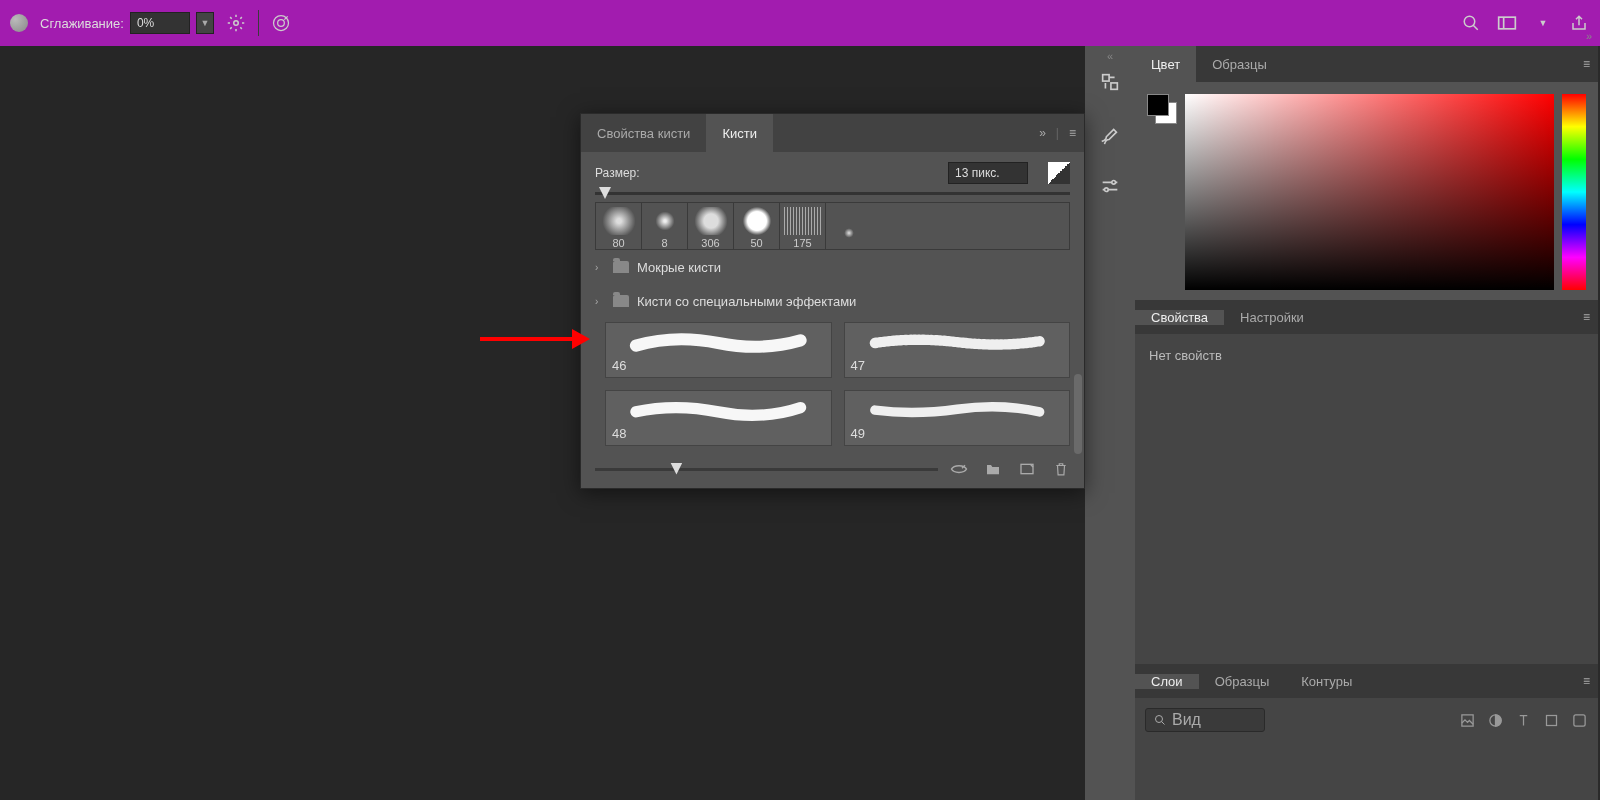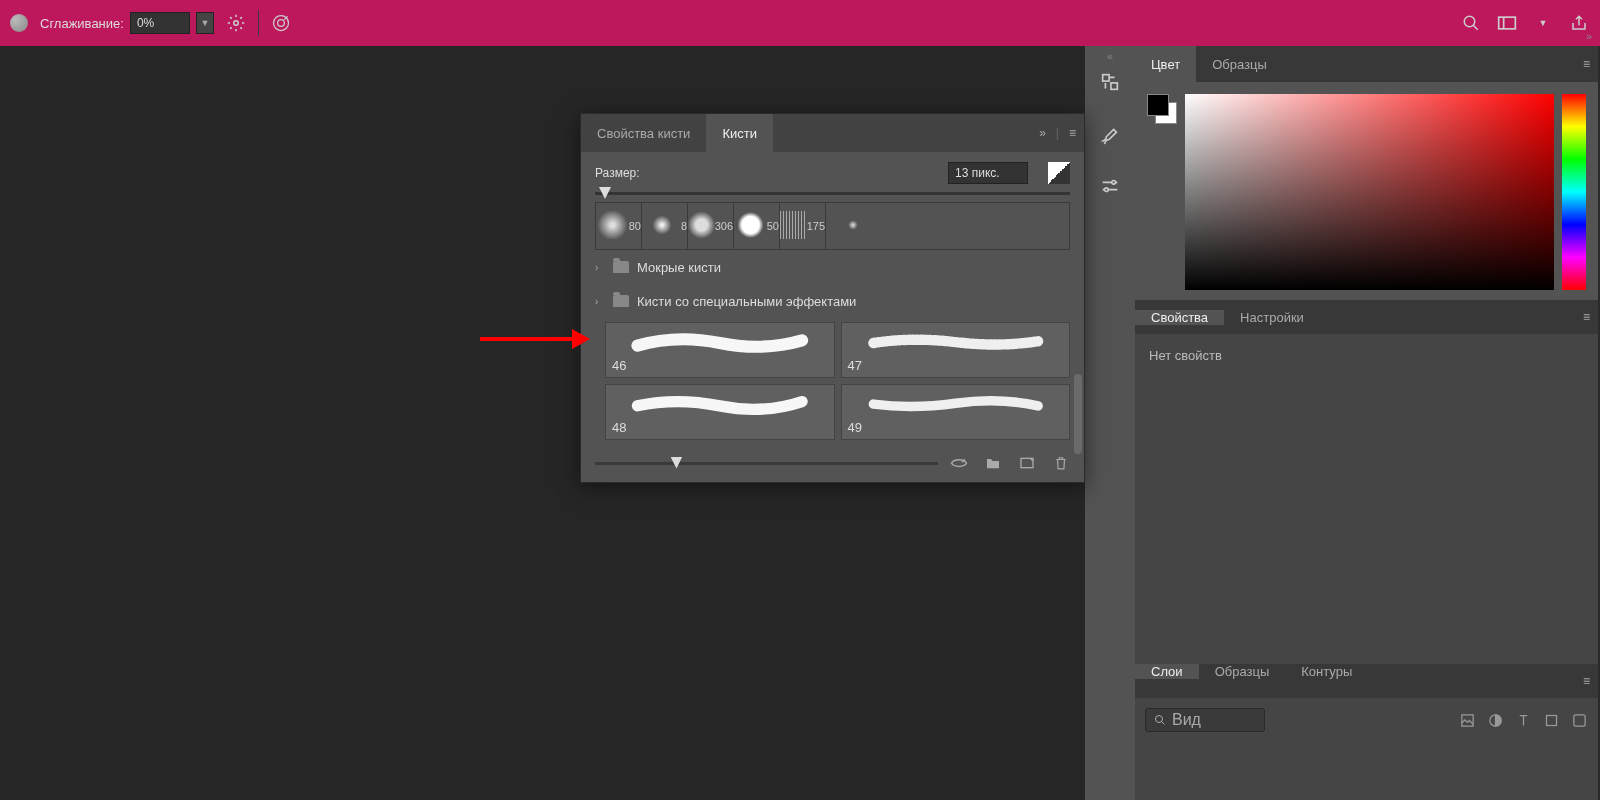--- a/index.html
+++ b/index.html
@@ -1,17 +1,17 @@
 <!DOCTYPE html>
 <html><head>
 <meta charset="utf-8">
 <style>
 *{margin:0;padding:0;box-sizing:border-box;font-family:Arial,sans-serif;-webkit-font-smoothing:antialiased}
 body{background:#2a2a2a;width:1600px;height:800px;overflow:hidden;color:#ccc;font-size:12px;position:relative}
-.topbar{height:46px;background:#be185d;display:flex;align-items:center;padding:0 10px;justify-content:space-between}
+.topbar{height:46px;background:#a21caf;display:flex;align-items:center;padding:0 10px;justify-content:space-between}
 .topbar-left{display:flex;align-items:center;gap:12px}
 .brush-ico-tb{width:18px;height:18px;background:radial-gradient(circle at 30% 30%,#bbb,#888);border-radius:50%}
 .smooth-wrap{display:flex;align-items:center;gap:6px}
 .smooth-wrap label{color:#ddd;font-size:13px}
 .smooth-input{background:#333;border:1px solid #222;color:#ddd;width:60px;height:22px;padding:2px 6px;font-size:12px}
 .dd-arrow{width:18px;height:22px;background:#444;border:1px solid #222;display:flex;align-items:center;justify-content:center;color:#aaa;font-size:9px}
 .gear-ico,.target-ico{width:20px;height:20px;display:flex;align-items:center;justify-content:center;color:#ccc}
 .topbar-right{display:flex;align-items:center;gap:14px}
 .tb-icon{width:22px;height:20px;color:#ccc;display:flex;align-items:center;justify-content:center}
 .canvas{position:absolute;top:46px;left:0;width:1085px;height:754px;background:#262626}
@@ -25,51 +25,51 @@
 .tab.active{background:#535353;color:#eee}
 .panel-menu{position:absolute;right:8px;top:50%;transform:translateY(-50%);color:#aaa}
 .color-panel{background:#535353;padding:12px 12px 10px;display:flex;gap:8px;position:relative}
 .fgbg{position:relative;width:30px;height:30px;flex:0 0 30px}
 .fg-sw{width:22px;height:22px;background:#000;border:1px solid #888;position:absolute;top:0;left:0;z-index:2}
 .bg-sw{width:22px;height:22px;background:#fff;border:1px solid #888;position:absolute;bottom:0;right:0}
 .picker{flex:1;height:196px;background:linear-gradient(to top,#000,rgba(0,0,0,0)),linear-gradient(to right,#fff,#ff0000);position:relative}
 .hue{width:24px;height:196px;background:linear-gradient(to bottom,#ff0000,#ffff00,#00ff00,#00ffff,#0000ff,#ff00ff,#ff0000)}
 .bottom-tabs{display:flex;background:#383838;height:34px;align-items:center;position:relative}
 .props-area{background:#454545;padding:14px;color:#bbb;font-size:13px;flex:0 0 330px}
-.layers-tabs{display:flex;background:#383838;height:34px;align-items:flex-start;position:relative}
+.layers-tabs{display:flex;background:#383838;height:34px;align-items:center;position:relative}
 .layers-body{background:#454545;padding:10px;flex:1}
 .kind-search{display:flex;align-items:center;gap:6px}
 .kind-dd{background:#3a3a3a;border:1px solid #2a2a2a;height:24px;width:120px;display:flex;align-items:center;padding:0 8px;color:#aaa;font-size:16px;border-radius:3px;gap:6px}
 .layer-icons{display:flex;gap:10px;margin-left:auto;color:#888}
 .layer-icons span{width:18px;height:18px;display:flex;align-items:center;justify-content:center}
 
 
 .brushes-panel{position:absolute;top:113px;left:580px;width:505px;background:#535353;border:1px solid #2a2a2a;box-shadow:0 4px 20px rgba(0,0,0,.5)}
 .bp-tabs{display:flex;background:#424242;height:38px;position:relative}
 .bp-tab{padding:0 16px;display:flex;align-items:center;color:#aaa;font-size:13px}
 .bp-tab.active{background:#535353;color:#eee}
 .bp-collapse{position:absolute;right:8px;top:50%;transform:translateY(-50%);display:flex;gap:10px;color:#aaa;align-items:center}
 .bp-size-row{display:flex;align-items:center;padding:10px 14px 4px;gap:12px}
 .bp-size-row label{color:#ddd;flex:0 0 70px}
 .bp-size-input{background:#333;border:1px solid #222;color:#ddd;width:80px;height:22px;padding:2px 6px;font-size:12px;margin-left:auto}
 .bp-sample-btn{width:22px;height:22px;background:linear-gradient(135deg,#fff 50%,#333 50%);margin-left:8px}
 .bp-slider{height:14px;padding:0 14px 8px;position:relative}
 .bp-slider-track{height:3px;background:#333;position:relative;top:4px}
 .bp-slider-thumb{position:absolute;top:-1px;left:18px;width:12px;height:12px;background:#ddd;clip-path:polygon(50% 100%,0 0,100% 0)}
 .bp-preset-row{display:flex;border:1px solid #3a3a3a;margin:0 14px}
-.bp-preset{width:46px;height:46px;display:flex;flex-direction:row;align-items:center;justify-content:flex-end;color:#ccc;font-size:11px;border-right:1px solid #3a3a3a;position:relative}
+.bp-preset{width:46px;height:46px;display:flex;flex-direction:column;align-items:center;justify-content:flex-end;color:#ccc;font-size:11px;border-right:1px solid #3a3a3a;position:relative}
 .bp-preset:last-child{border-right:none}
 .bp-preset .thumb{width:38px;height:28px;background:radial-gradient(circle,#ddd 10%,transparent 70%);margin-bottom:2px}
 .bp-folders{padding:0}
 .bp-folder{display:flex;align-items:center;height:34px;padding:0 14px;gap:8px;color:#ddd;font-size:13px;cursor:pointer}
 .bp-folder.open{background:#4a4a4a}
 .bp-folder .chev{width:10px;font-size:10px;color:#aaa}
 .bp-folder .fico{width:16px;height:12px;background:#888;border-radius:2px 2px 0 0;position:relative}
 .bp-folder .fico::before{content:"";position:absolute;top:-3px;left:0;width:7px;height:3px;background:#888;border-radius:2px 2px 0 0}
-.bp-grid{padding:4px 14px 8px 24px;display:grid;grid-template-columns:1fr 1fr;gap:6px}
+.bp-grid{padding:4px 14px 8px 24px;display:grid;grid-template-columns:1fr 1fr;gap:12px}
 .bp-brush{background:#606060;border:1px solid #444;height:56px;display:flex;flex-direction:column;padding:4px 6px}
 .stroke{flex:1;display:flex;align-items:center}
 .stroke svg{width:100%;height:26px}
 .bp-brush span{color:#ddd;font-size:13px}
 .bp-bottom{display:flex;align-items:center;padding:6px 14px 10px;gap:12px}
 .bp-bottom-slider{flex:1;height:3px;background:#3a3a3a;position:relative}
 .bp-bottom-thumb{position:absolute;top:-5px;left:22%;width:12px;height:12px;background:#ddd;clip-path:polygon(50% 100%,0 0,100% 0)}
 .bp-bottom-icons{display:flex;gap:16px;color:#aaa}
 .bp-bottom-icons span{width:18px;height:18px;display:flex;align-items:center;justify-content:center}
 .bp-scroll{position:absolute;right:2px;top:260px;width:8px;height:80px;background:#6a6a6a;border-radius:4px}

